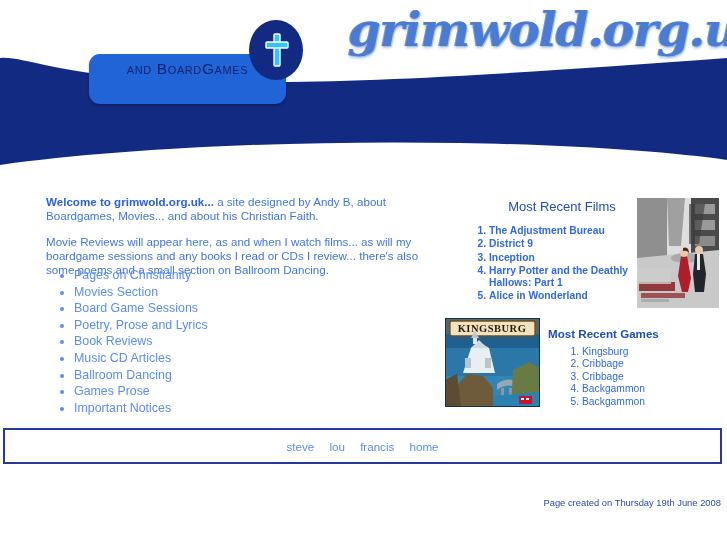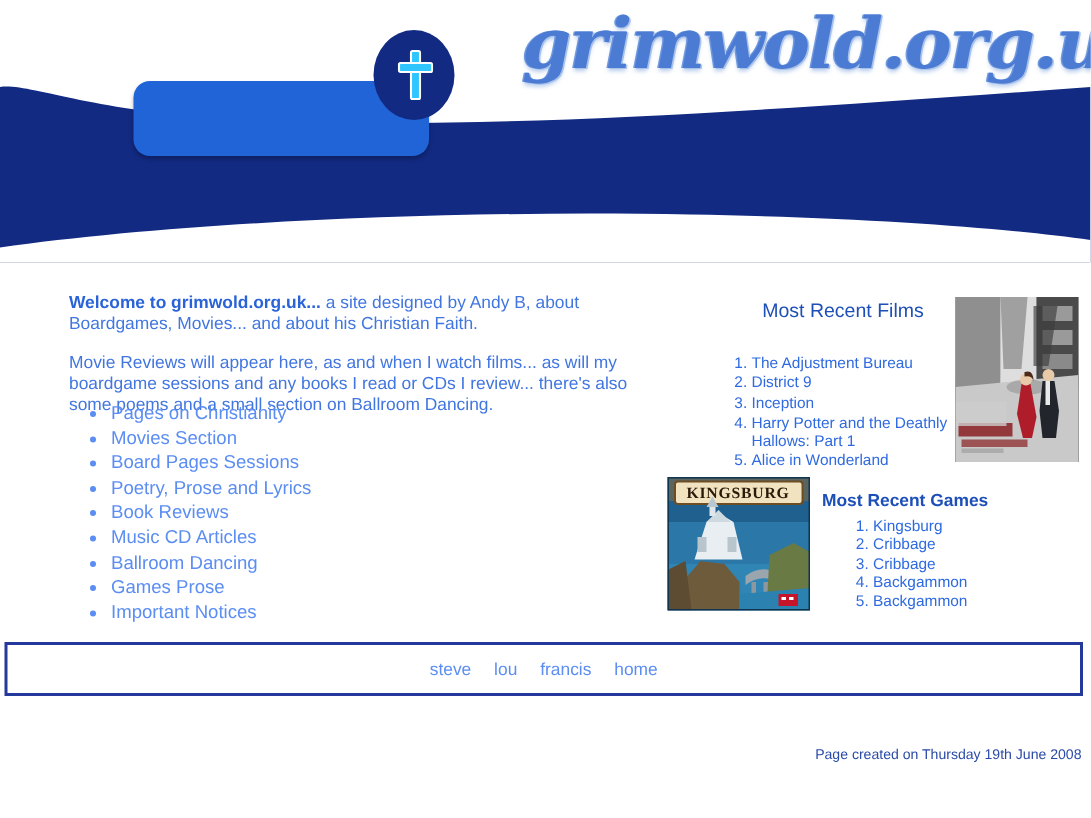--- a/index.html
+++ b/index.html
@@ -159,23 +159,24 @@
     text-align: center;
     color: #1d4fb8;
     font-weight: normal;
     font-size: 13px;
   }
   #films-list {
     position: absolute;
     left: 0;
     top: 26px;
     width: 165px;
-    margin: 12px;
+    margin: 0;
     padding: 0 0 0 24px;
     color: #2f6ae0;
+    font-weight: bold;
   }
   #films-list li {
     font-size: 10.3px;
     line-height: 11.8px;
     margin-bottom: 1.5px;
     color: #2f6ae0;
   }
   #films-list li a { color: #2f6ae0; text-decoration: none; }
 
   #film-poster {
@@ -269,20 +270,21 @@
   <svg id="header-bands" width="727" height="175" viewBox="0 0 727 175">
 
     <path d="M0,58 C18,55 60,74 150,79 C300,88 480,76 727,58 L727,175 L0,175 Z" fill="#122a82"></path>
 
     <path d="M0,165 C120,148 300,140 460,143 C580,145 670,152 727,160 L727,175 L0,175 Z" fill="#ffffff"></path>
   </svg>
 
   <div id="site-logo">grimwold.org.uk</div>
 
   <div id="tagline-box">
+    <span class="tl-line">and BoardGames</span>
   </div>
 
   <div id="cross-badge">
     <svg width="26" height="34" viewBox="0 0 26 34">
       <g stroke="#ffffff" stroke-width="1.4" fill="#2fc6ff">
         <rect x="10" y="1" width="6" height="32" rx="1"></rect>
         <rect x="2" y="9" width="22" height="6" rx="1"></rect>
       </g>
     </svg>
   </div>
@@ -292,21 +294,21 @@
 <div id="main">
 
   <div id="intro">
     <p><a class="welcome-link" href="#">Welcome to grimwold.org.uk...</a><span> a site designed by Andy B, about Boardgames, Movies... and about his Christian Faith.</span></p>
     <p>Movie Reviews will appear here, as and when I watch films... as will my boardgame sessions and any books I read or CDs I review... there's also some poems and a small section on Ballroom Dancing.</p>
   </div>
 
   <ul id="section-links">
     <li><a href="#">Pages on Christianity</a></li>
     <li><a href="#">Movies Section</a></li>
-    <li><a href="#">Board Pages Sessions</a></li>
+    <li><a href="#">Board Game Sessions</a></li>
     <li><a href="#">Poetry, Prose and Lyrics</a></li>
     <li><a href="#">Book Reviews</a></li>
     <li><a href="#">Music CD Articles</a></li>
     <li><a href="#">Ballroom Dancing</a></li>
     <li><a href="#">Games Prose</a></li>
     <li><a href="#">Important Notices</a></li>
   </ul>
 
   <div id="films-panel">
     <div id="films-heading">Most Recent Films</div>

